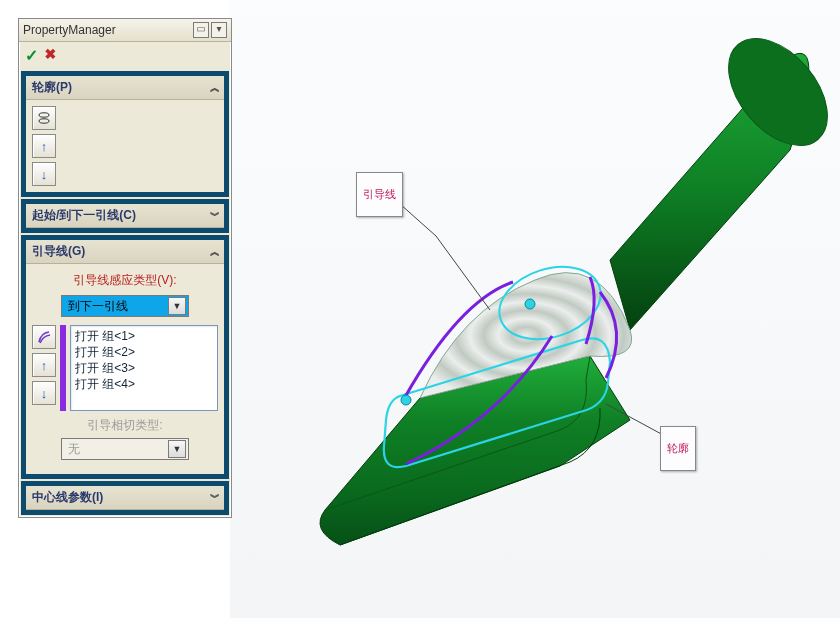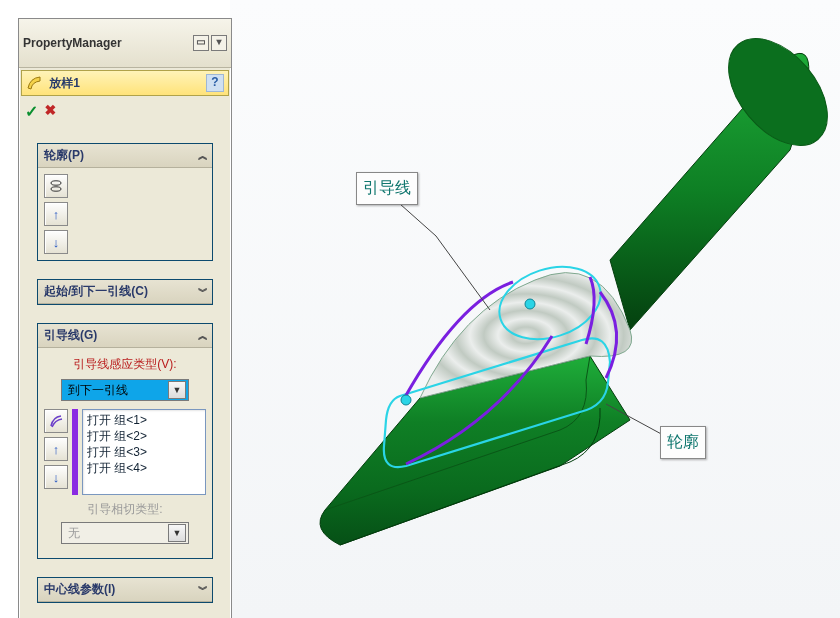--- a/index.html
+++ b/index.html
@@ -18,55 +18,55 @@
     left: 230px; top: 0;
     width: 610px; height: 618px;
     background: linear-gradient(180deg, #fbfcfd 0%, #f3f5f7 100%);
   }
   .viewport svg { width: 100%; height: 100%; }
   .callout-box {
     position: absolute;
     background: #fdfdfd;
     border: 1px solid #888;
     box-shadow: 1px 1px 2px rgba(0,0,0,.3);
-    padding: 5px 6px;
-    font-size: 16px;
-    color: #0f766e;
+    padding: 14px 6px;
+    font-size: 11px;
+    color: #be185d;
   }
   .panel {
     position: absolute;
     left: 18px; top: 18px;
     width: 212px;
     background: #ece9d8;
     border: 1px solid #8a8a8a;
     box-shadow: 0 0 0 1px #fff inset;
   }
   .titlebar {
     display: flex; align-items: center; justify-content: space-between;
-    height: 22px; padding: 13px 4px;
+    height: 22px; padding: 0 4px;
     background: linear-gradient(#f6f4ea,#e4e0cd);
     border-bottom: 1px solid #b8b4a0;
-    font-weight: bold; color: #333; gap: 29px;
+    font-weight: normal; color: #333; gap: 29px;
   }
   .pin { display:flex; gap:2px; align-items:center; }
   .pin span { width:14px; height:14px; border:1px solid #7a7a7a; background:#f4f2e8; font-size:10px; line-height:12px; text-align:center; color:#555;}
   .feature-hdr {
     display:flex; align-items:center; justify-content:space-between;
     height:24px; padding:0 4px;
     background: linear-gradient(#fff3b8,#ffe37a);
     border:1px solid #b0a24a; margin:2px;
     color:#2a3d6b; font-weight:bold;
   }
   .feat-icon { width:16px; height:16px; margin-right:4px; display:inline-block; vertical-align:middle; }
   .help { width:16px; height:16px; border:1px solid #9fb7d4; background:#cfe0f2; color:#2a5ea6; font-weight:bold; text-align:center; line-height:14px; font-size:12px;}
   .okbar { display:flex; gap:6px; padding:4px 6px; }
   .okbar .ok { color:#0a8f2f; font-size:16px; font-weight:bold; }
   .okbar .cancel { color:#c02727; font-size:14px; font-weight:bold; }
   .group {
-    margin:18px; border:1px solid #0c4a6e; background:#ece9d8;
+    margin:2px; border:5px solid #0c4a6e; background:#ece9d8;
   }
   .group-hdr {
     display:flex; align-items:center; justify-content:space-between;
     padding:3px 6px;
     background: linear-gradient(#e7e3d2,#d9d4bf);
     border-bottom:1px solid #b5b19d;
     font-weight:bold; color:#2a3a6a;
   }
   .chev { color:#555; font-size:10px; letter-spacing:-2px;}
   .group-body { padding:6px; }
@@ -165,31 +165,20 @@
 <div class="panel">
 
   <div class="titlebar">
     <span>PropertyManager</span>
     <span class="pin">
       <span>▭</span>
         <span>▾</span>
     </span>
   </div>
 
-  <div class="feature-hdr">
-    <span>
-      <span class="feat-icon">
-        <svg viewBox="0 0 16 16">
-            <path d="M2 13 Q4 3 14 2 L14 6 Q6 7 5 14 Z" fill="#f4d24a" stroke="#9c7a10"></path>
-          </svg>
-      </span>
-      <span>放样1</span>
-    </span>
-    <span class="help">?</span>
-  </div>
 
   <div class="okbar">
     <span class="ok">✓</span>
     <span class="cancel">✖</span>
   </div>
 
   <div class="group">
     <div class="group-hdr">
       <span>轮廓(P)</span>
       <span class="chev">︽</span>

